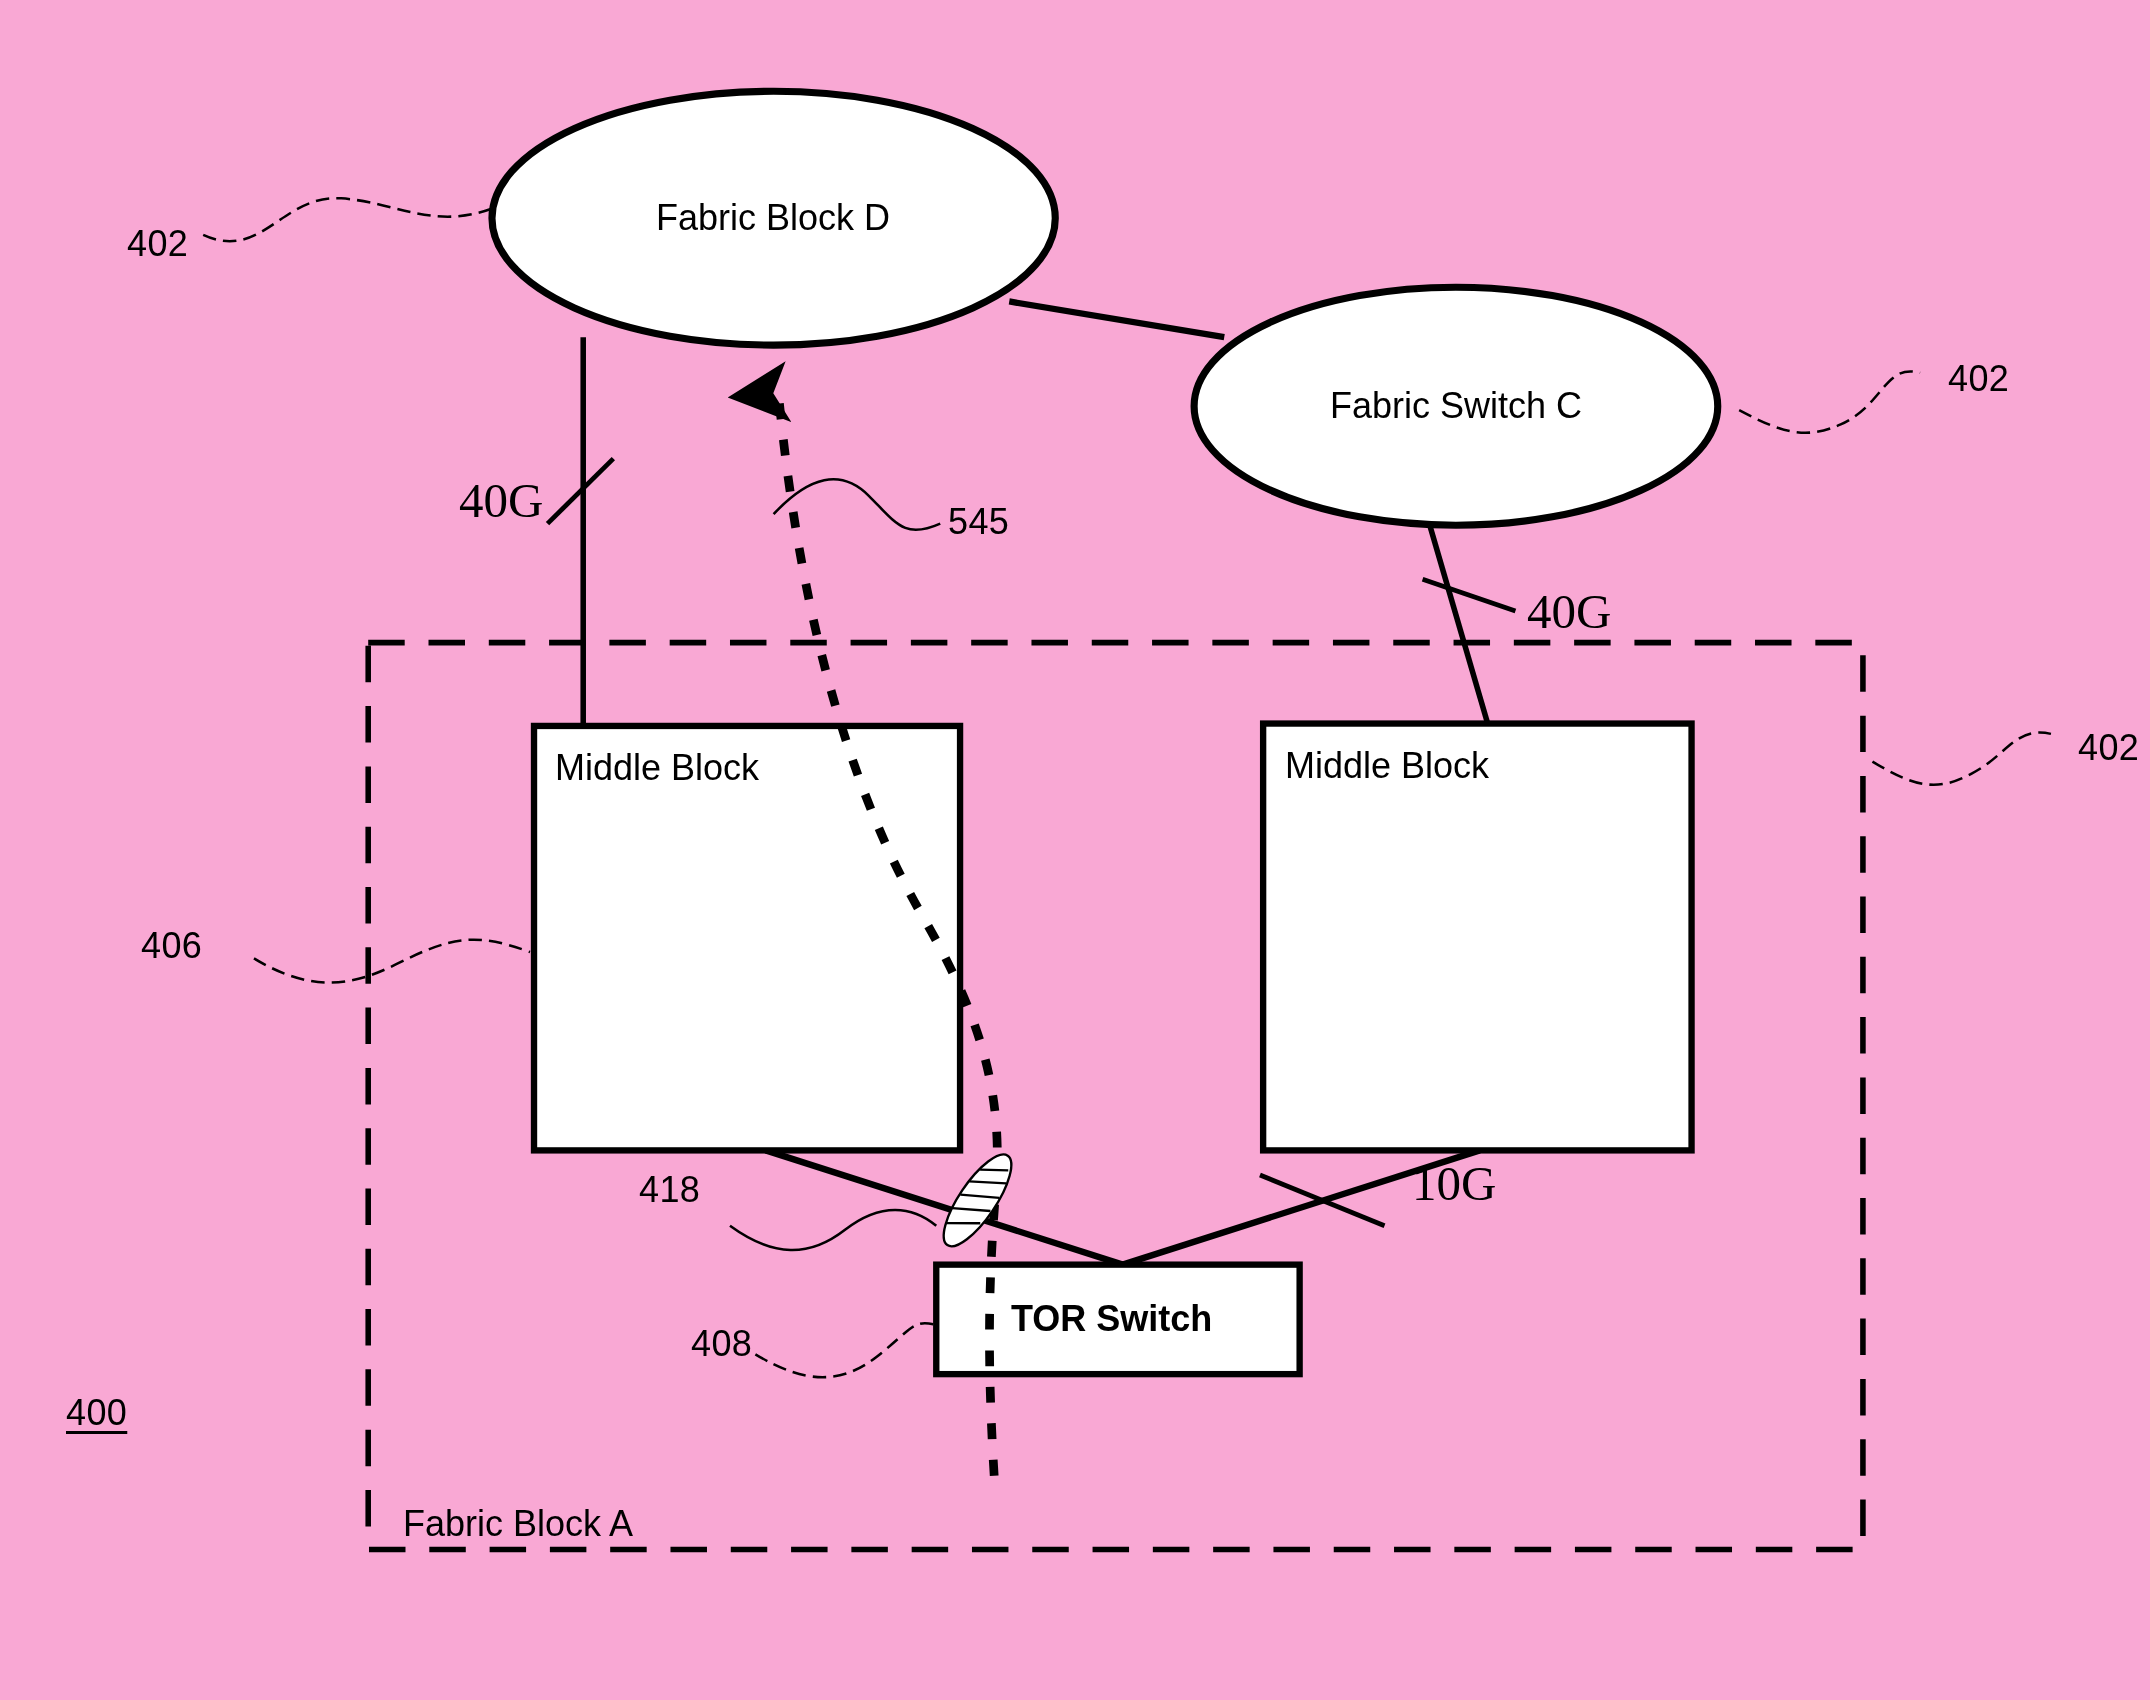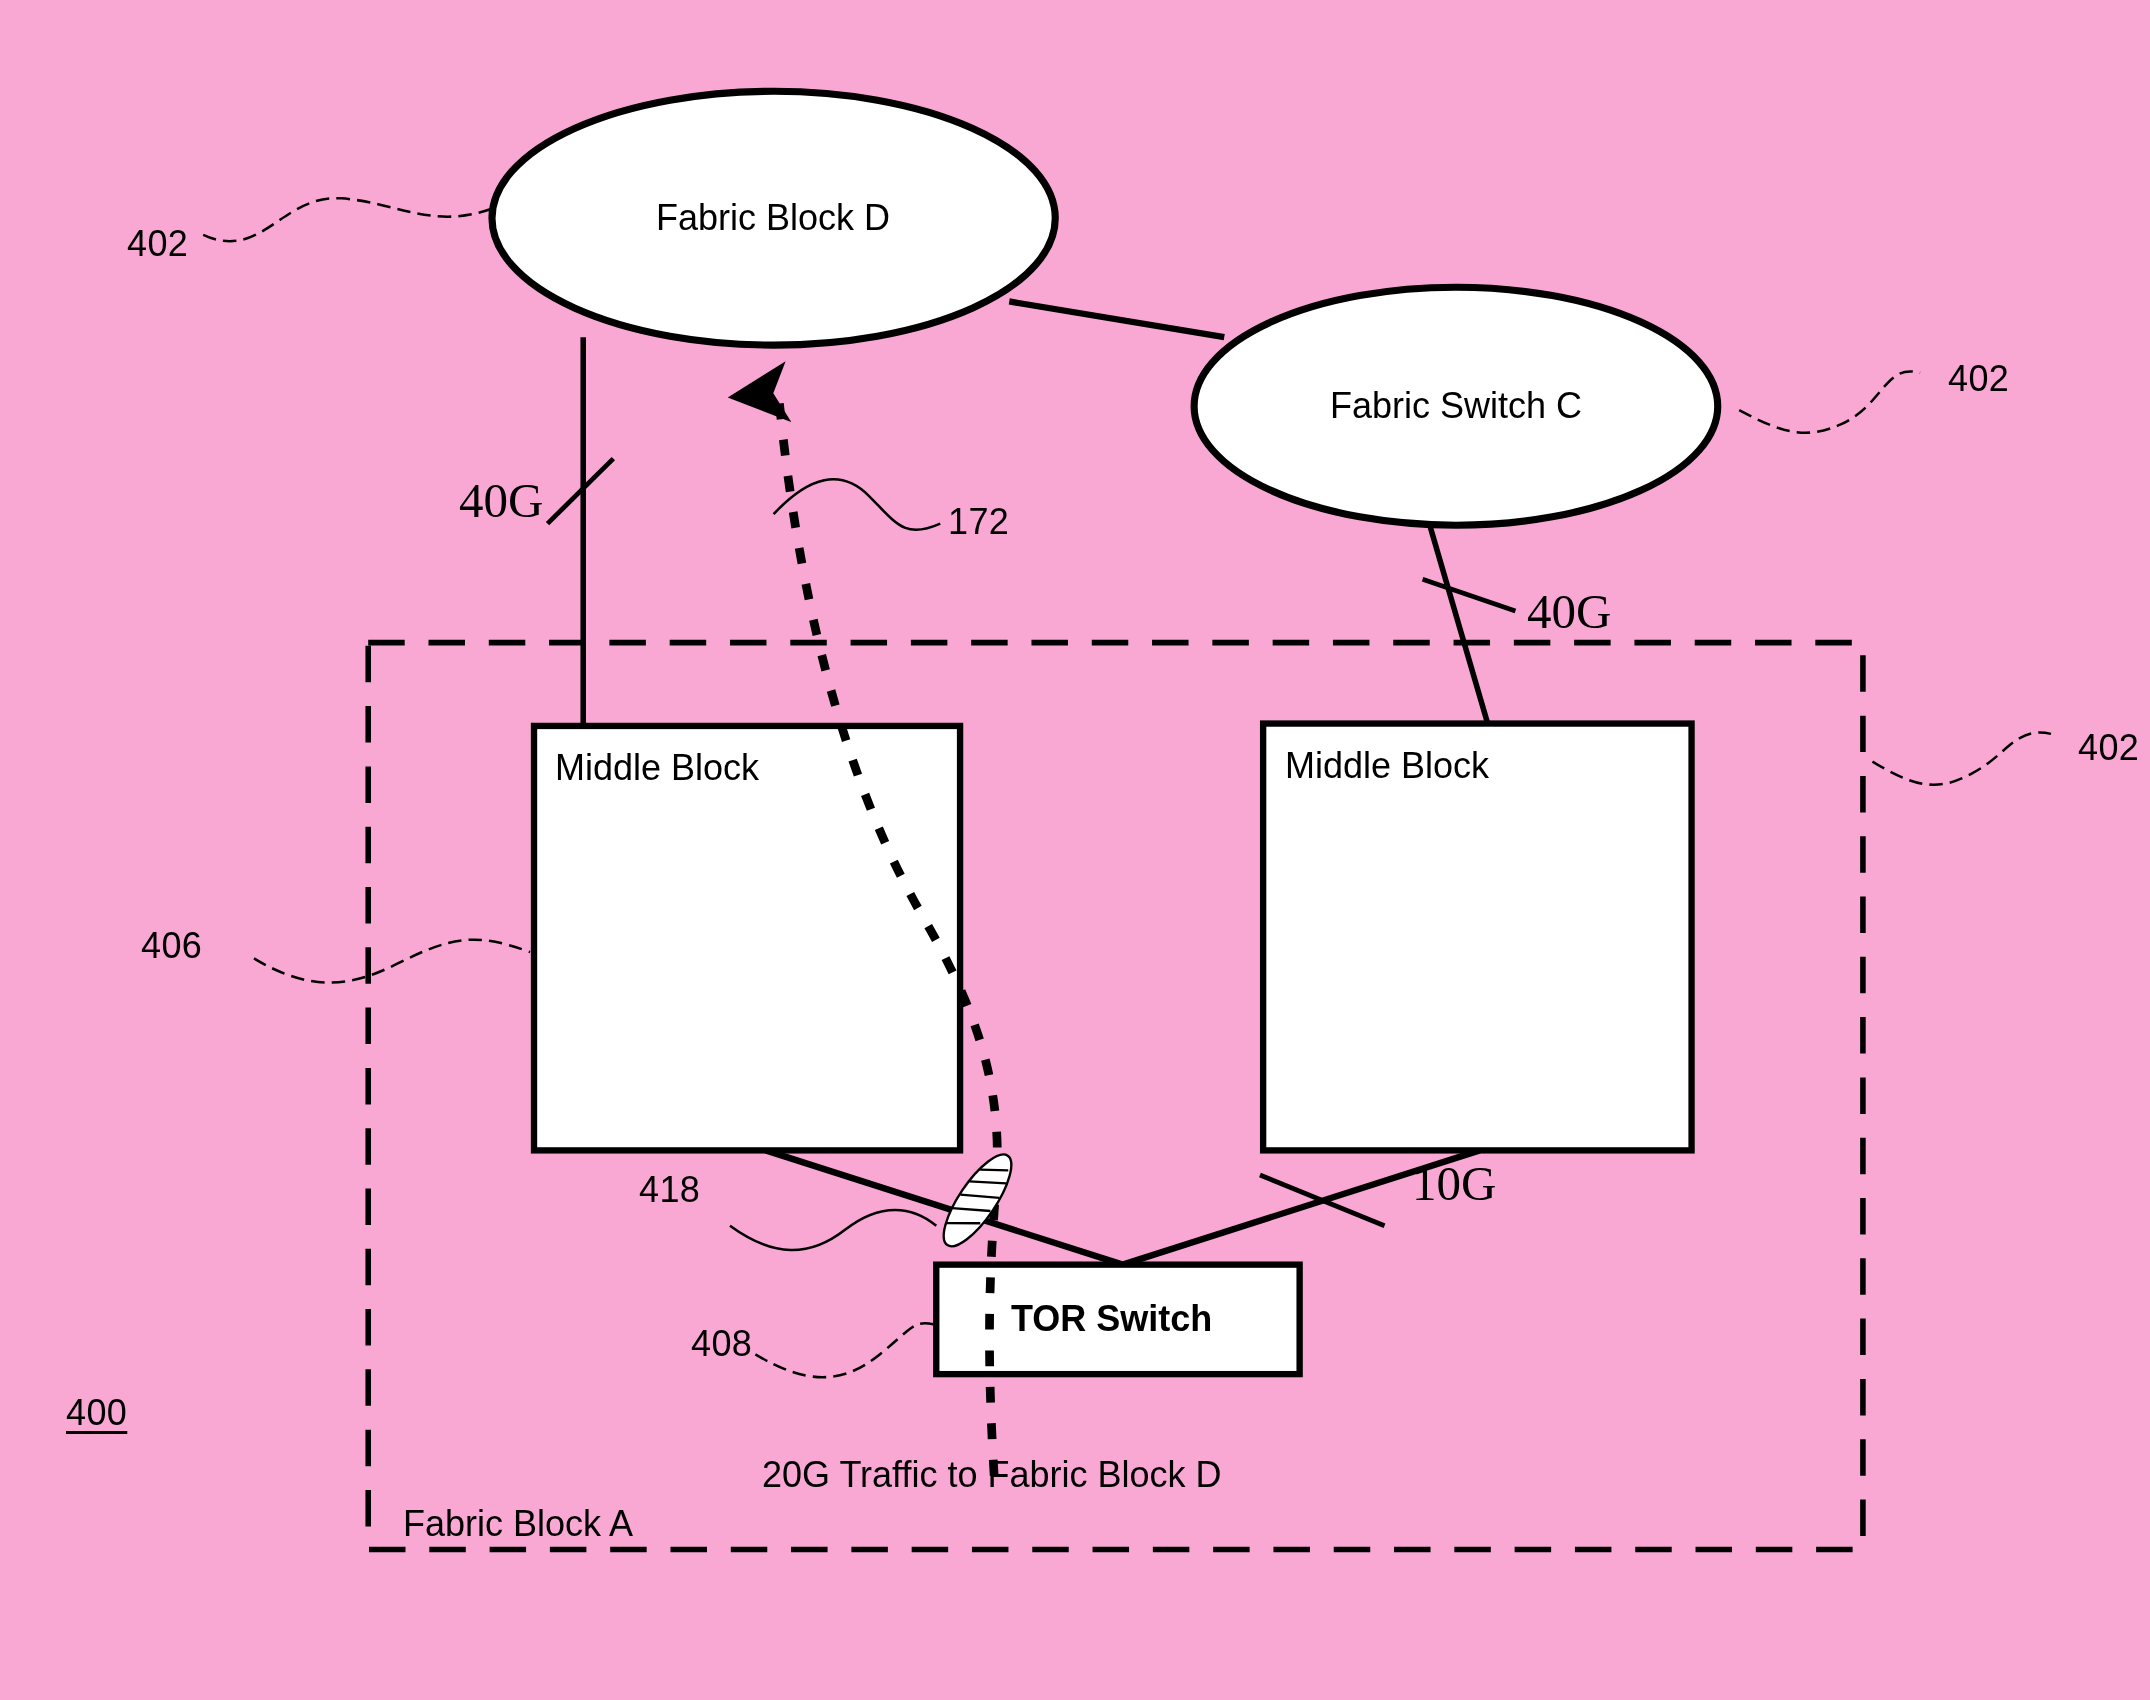--- a/index.html
+++ b/index.html
@@ -124,29 +124,28 @@
   <div class="lbl node-text" style="left:1011px; top:1301px;font-weight:bold;">TOR Switch</div>
 
   <div class="lbl node-text" style="left:403px; top:1506px;">Fabric Block A</div>
 
   <div class="lbl link-text" style="left:459px; top:476px;">40G</div>
 
   <div class="lbl link-text" style="left:1527px; top:587px;">40G</div>
 
   <div class="lbl link-text" style="left:1412px; top:1159px;text-align:center;">10G</div>
 
-  <div class="lbl caption-text" style="left:762px; top:1457px;">20G Traffic to Fabric Block D</div>
 
   <div class="lbl ref" style="left:127px; top:226px;">402</div>
 
   <div class="lbl ref" style="left:1948px; top:361px;">402</div>
 
   <div class="lbl ref" style="left:2078px; top:730px;">402</div>
 
-  <div class="lbl ref" style="left:948px; top:504px;">172</div>
+  <div class="lbl ref" style="left:948px; top:504px;">545</div>
 
   <div class="lbl ref" style="left:141px; top:928px;">406</div>
 
   <div class="lbl ref" style="left:639px; top:1172px;">418</div>
 
   <div class="lbl ref" style="left:670px; top:1326px;margin-left:21px;">408</div>
 
   <div class="lbl ref ref-underline" style="left:46px; top:1395px;margin-left:20px;">400</div>
 
 </div>

